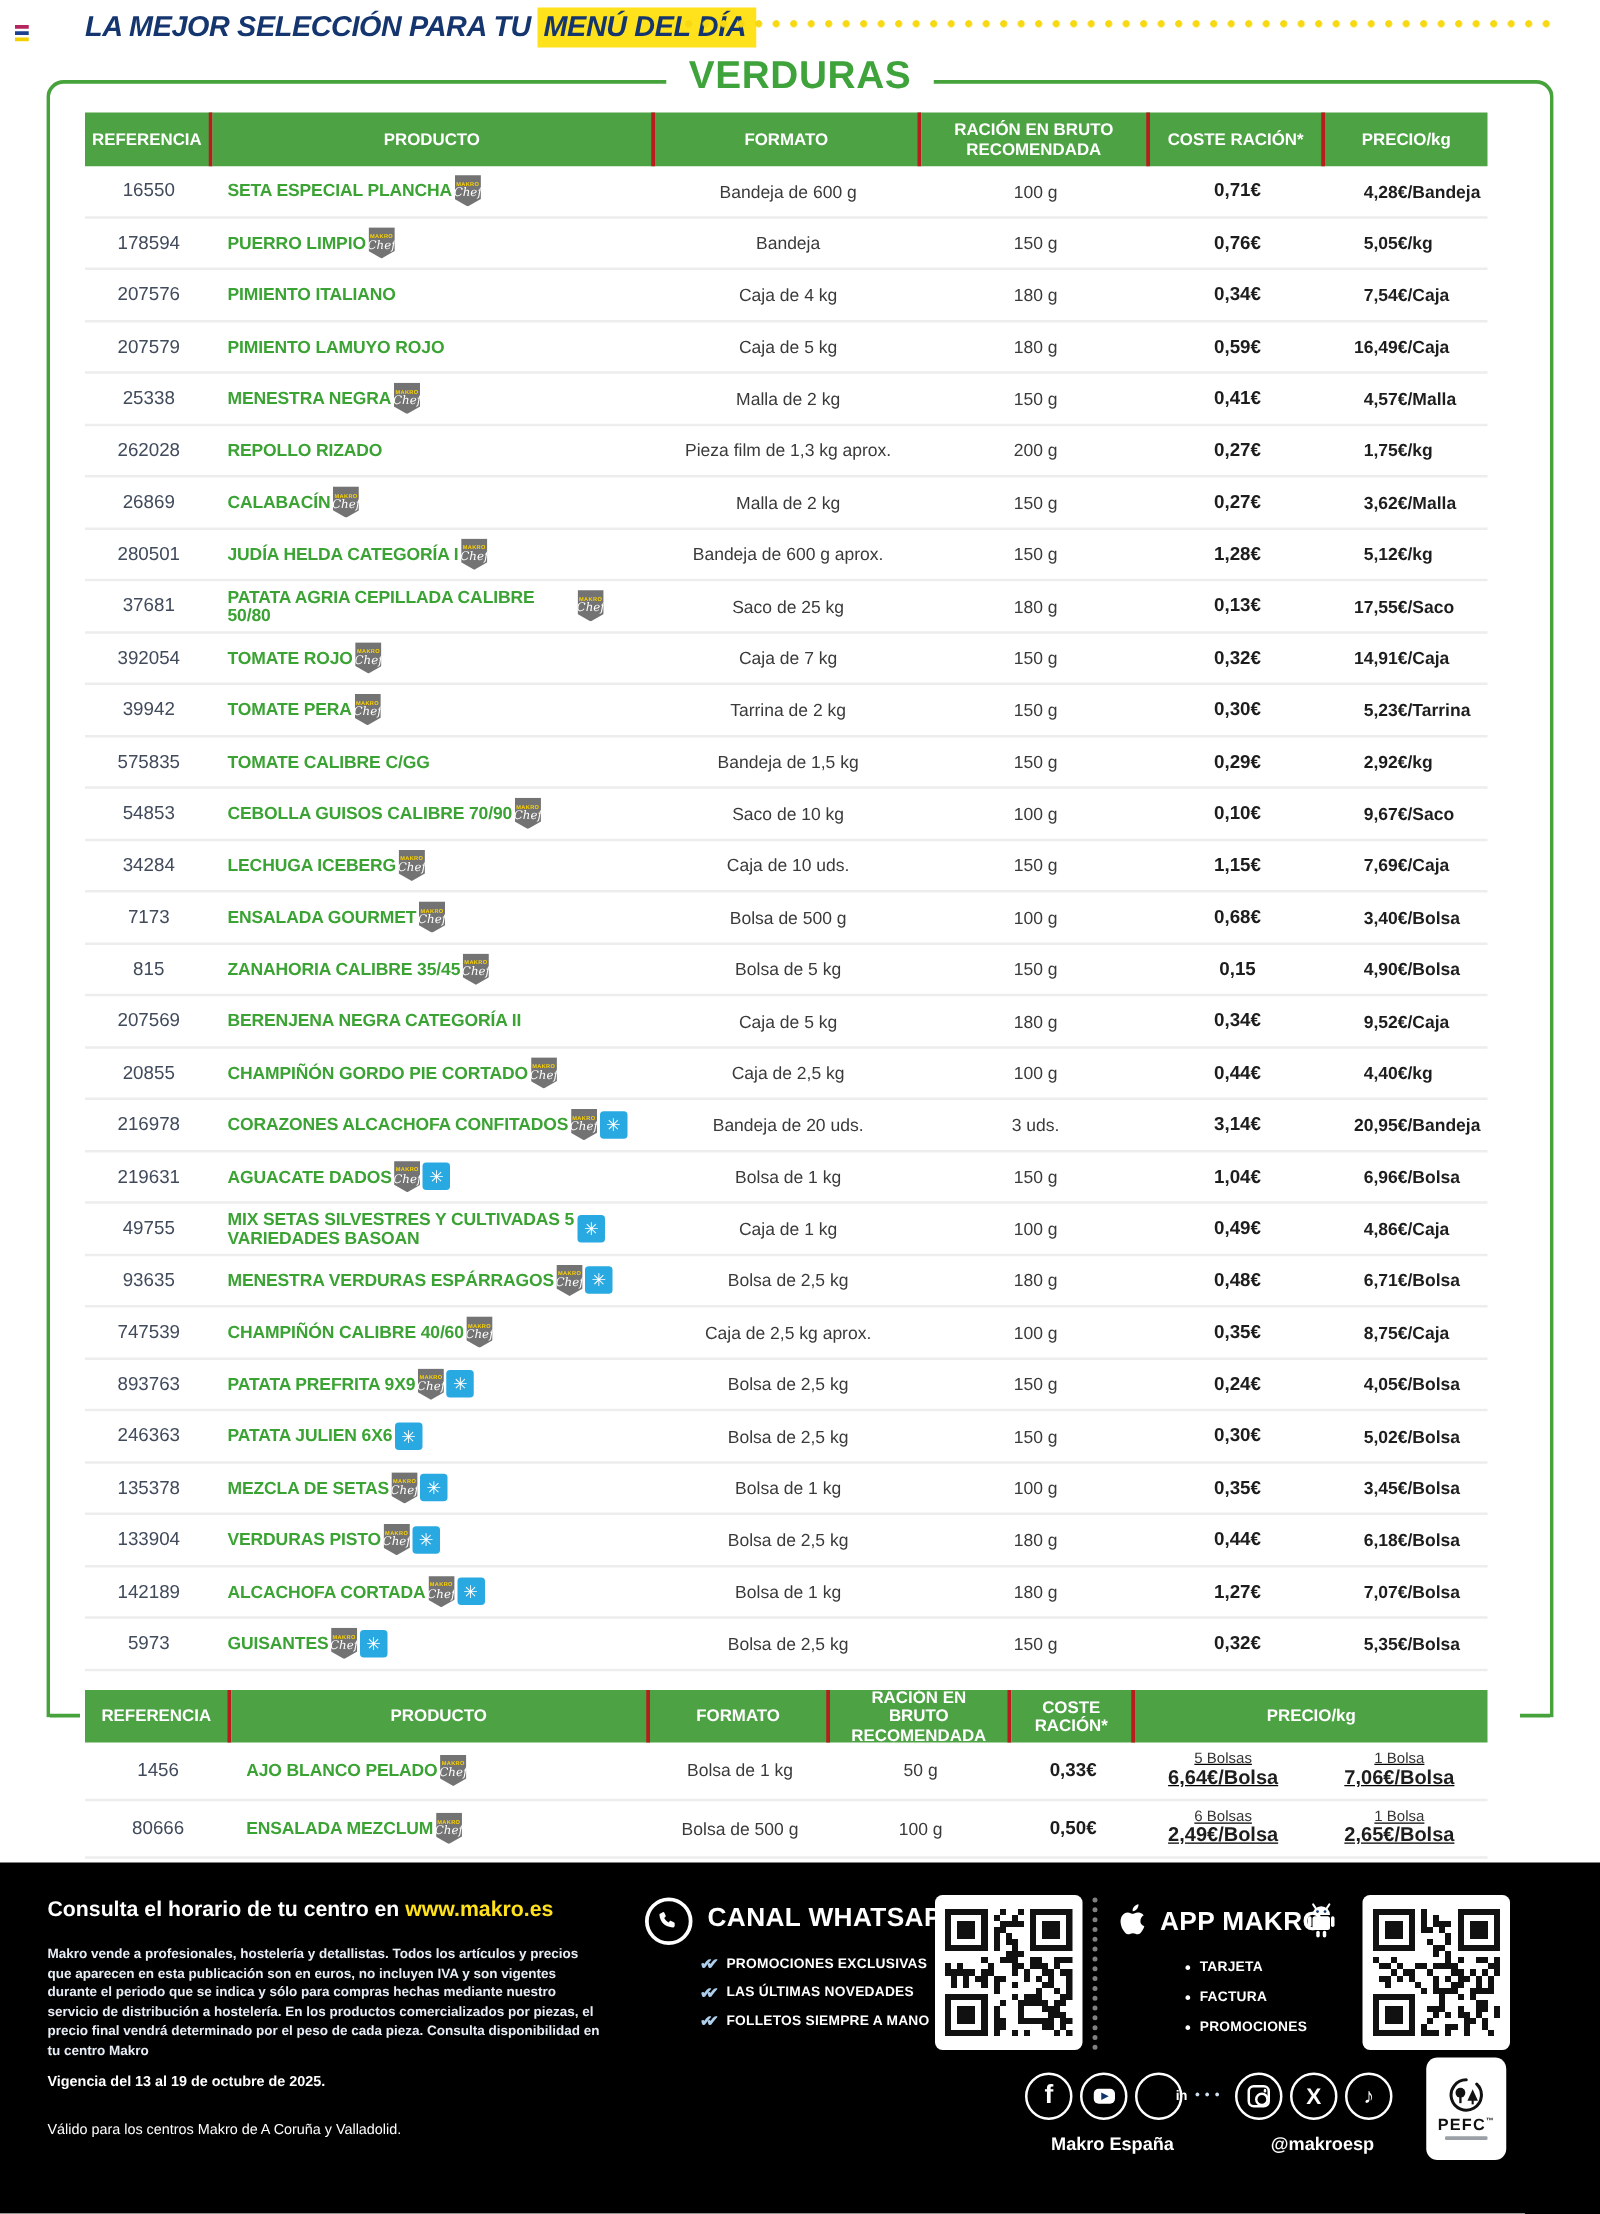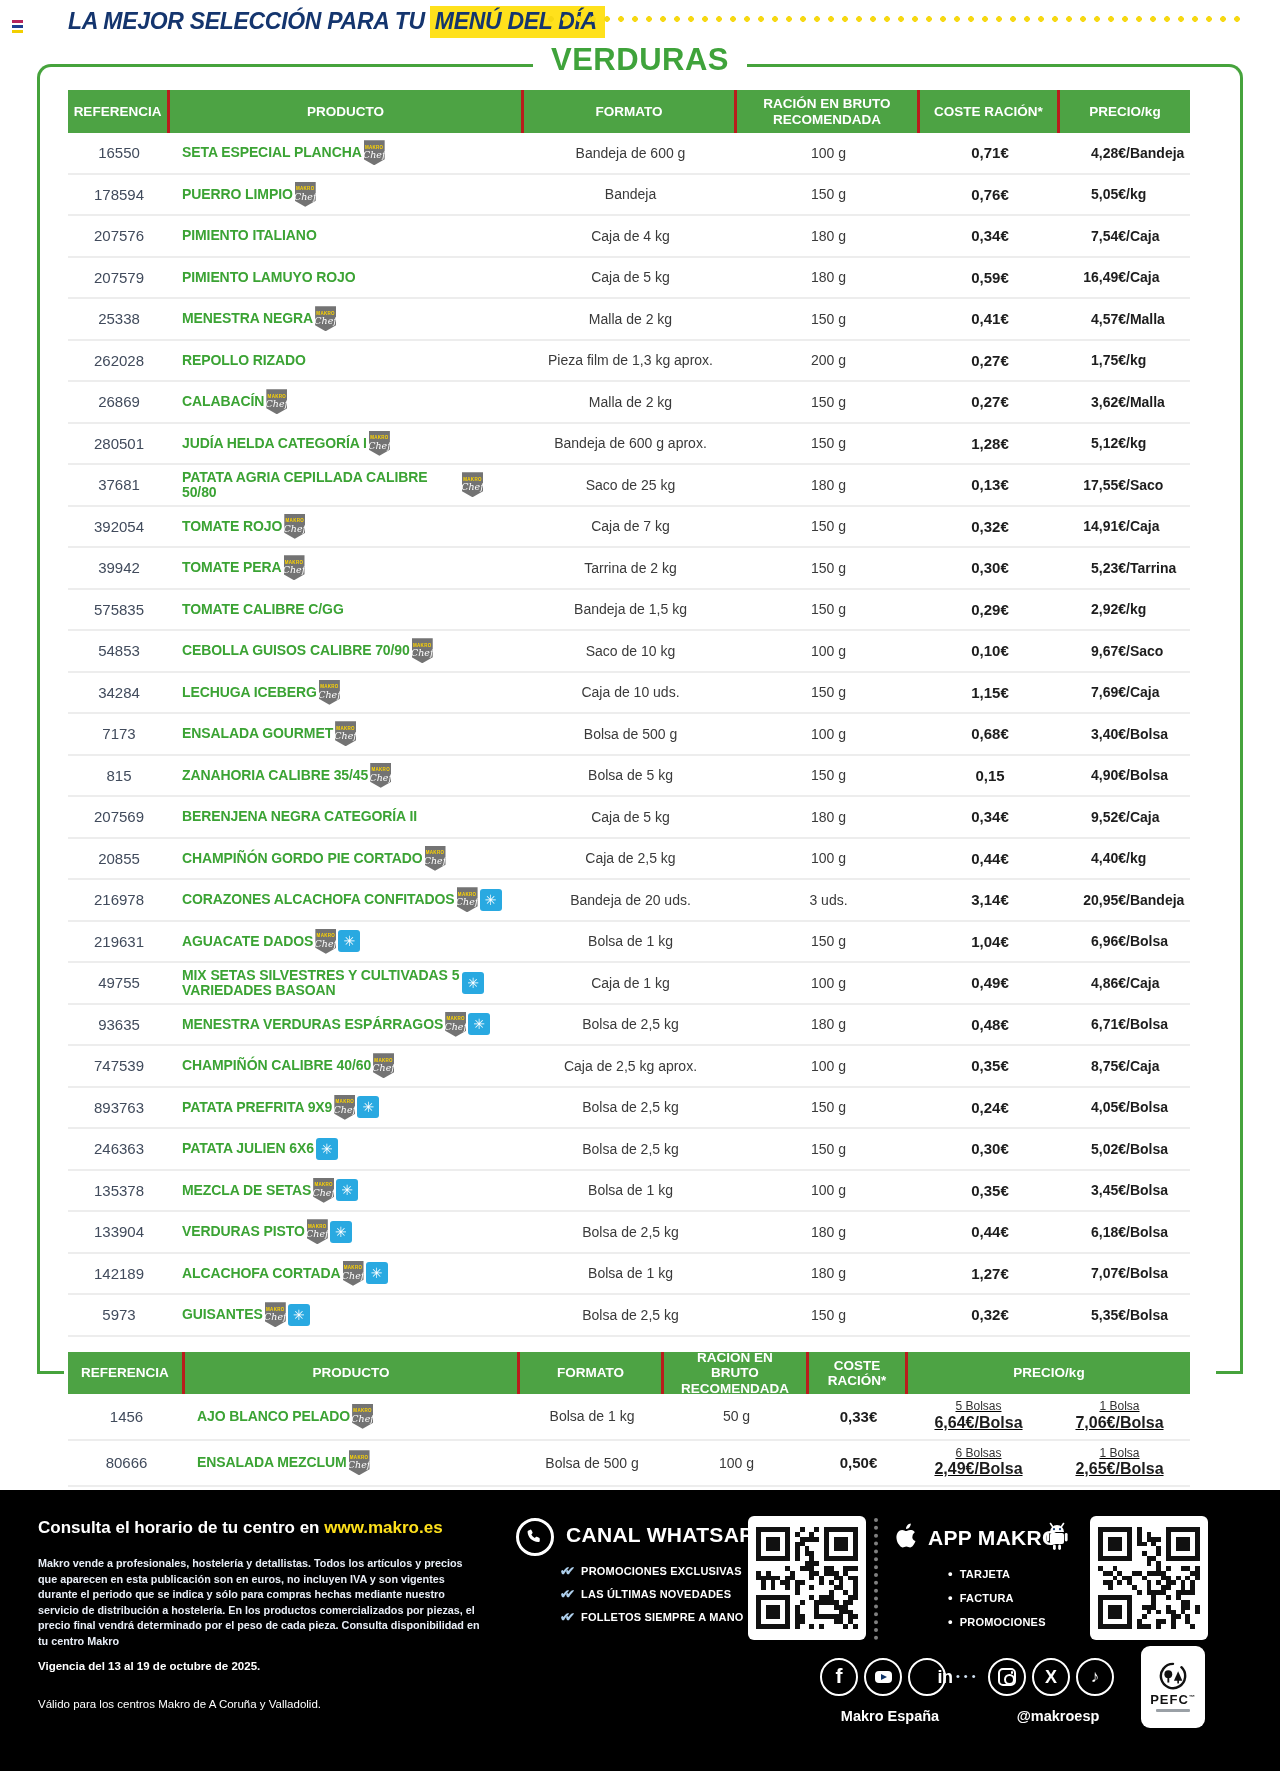--- a/index.html
+++ b/index.html
@@ -85,21 +85,21 @@
   .app-title{left:928px;top:36px;font-size:21px;font-weight:800;letter-spacing:.3px;}
   .app-list{left:948px;top:76px;}
   .social{display:flex;gap:6px;top:168px;}
   .social-left{left:820px;} .social-right{left:988px;}
   .sc{width:38px;height:38px;border:2.5px solid #fff;border-radius:50%;display:flex;align-items:center;
     justify-content:center;color:#fff;font-weight:700;}
   .sc .fb{font-size:21px;margin-top:-2px;}
   .yt{width:17px;height:12px;background:#fff;border-radius:4px;position:relative;}
   .yt::after{content:"";position:absolute;left:6.5px;top:3px;border-left:6px solid #0e3469;
     border-top:3px solid transparent;border-bottom:3px solid transparent;}
-  .sc .in{font-size:18px;letter-spacing:-.5px;margin-left:36px;}
+  .sc .in{font-size:11px;letter-spacing:-.5px;margin-left:36px;}
   .ig{width:18px;height:18px;border:2px solid #fff;border-radius:5px;position:relative;}
   .ig::before{content:"";position:absolute;left:3.5px;top:3.5px;width:7px;height:7px;border:2px solid #fff;border-radius:50%;}
   .ig::after{content:"";position:absolute;right:1px;top:1px;width:2.5px;height:2.5px;background:#fff;border-radius:50%;}
   .sc .x{font-size:18px;} .sc .tk{font-size:17px;}
   .dots3{left:956px;top:180px;font-size:11px;letter-spacing:4px;color:#cfe0f2;}
   .slabel{top:218px;font-size:14.5px;font-weight:700;text-align:center;width:160px;}
   .slabel-left{left:810px;} .slabel-right{left:978px;}
   .pefc{left:1141px;top:156px;width:64px;height:82px;background:#fff;border-radius:9px;color:#111;
     display:flex;flex-direction:column;align-items:center;justify-content:center;gap:2px;}
   .pefc-name{font-size:13px;font-weight:700;letter-spacing:1px;color:#111;}

